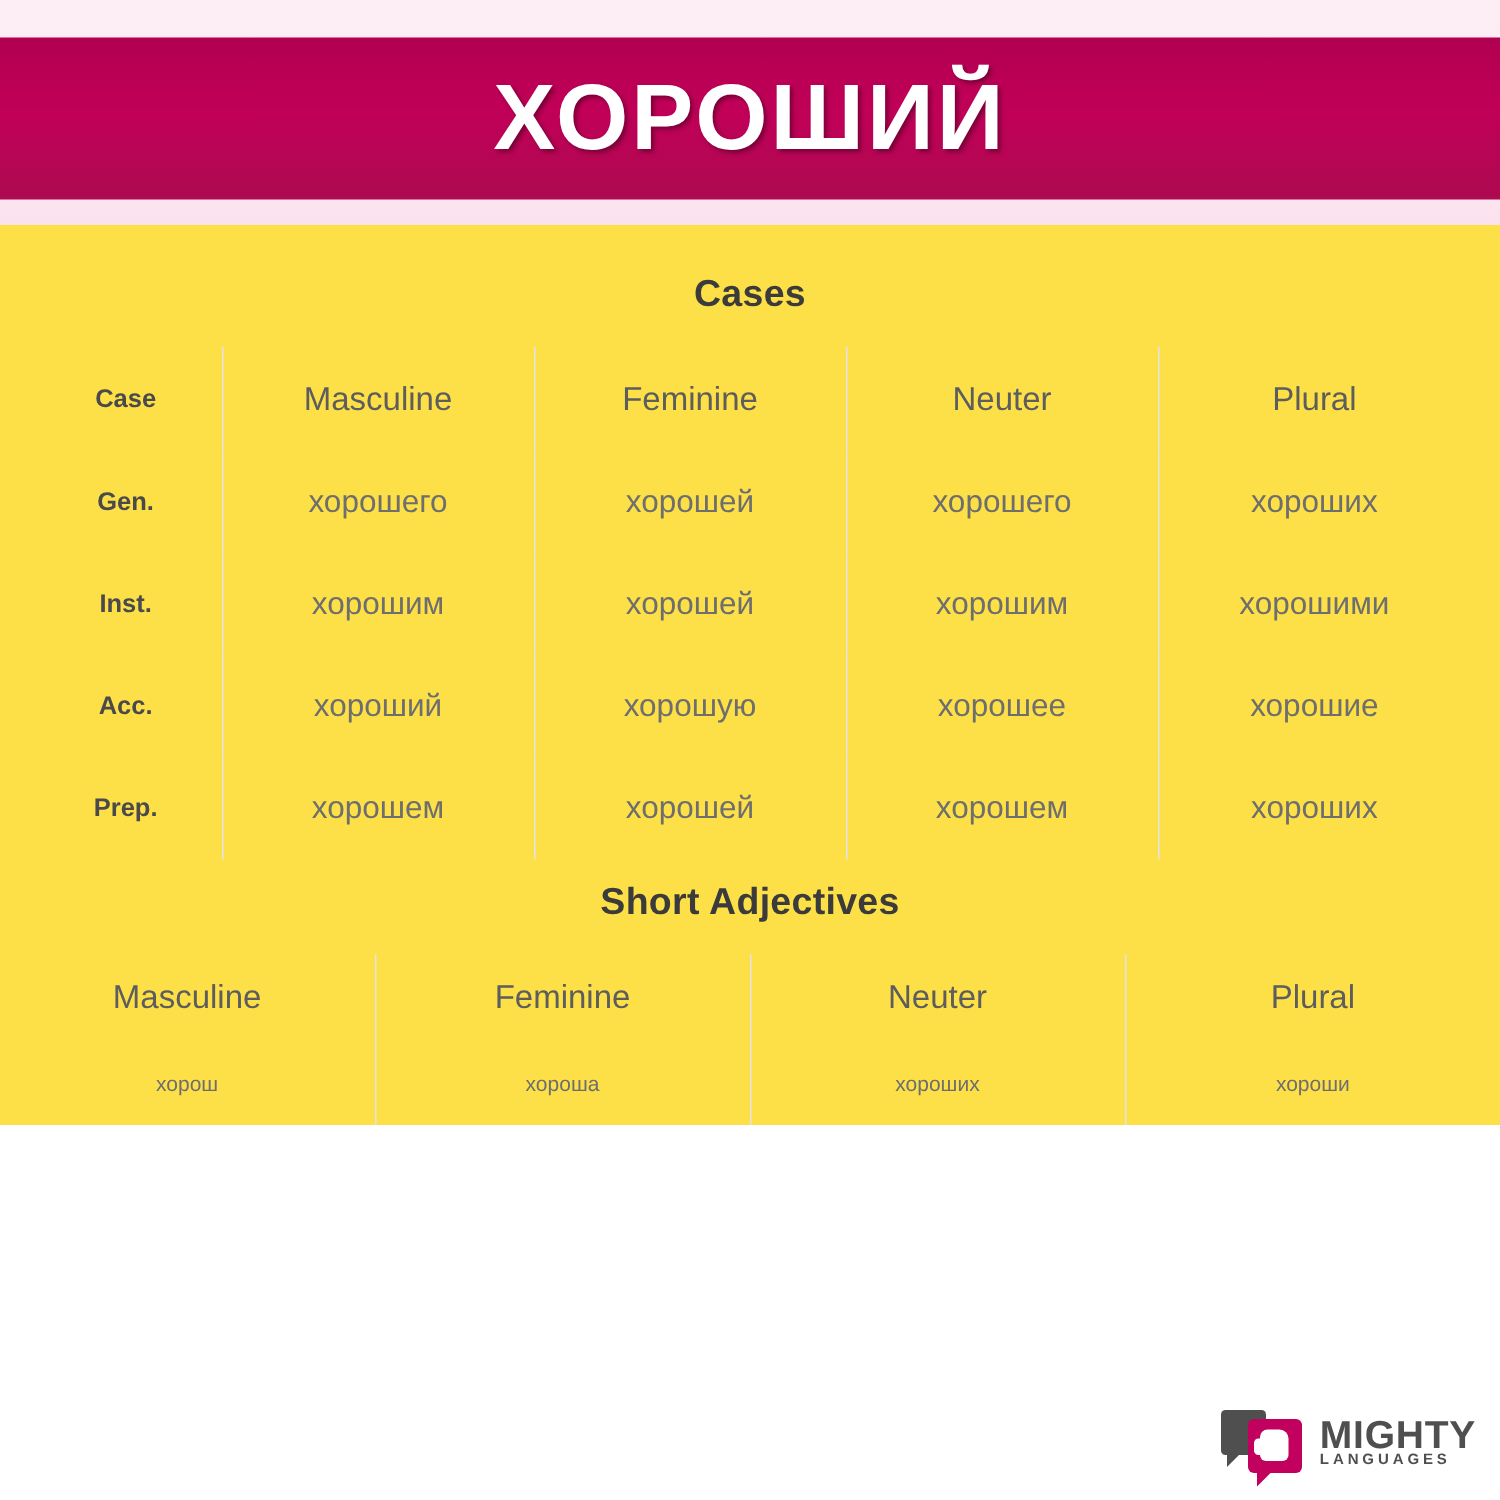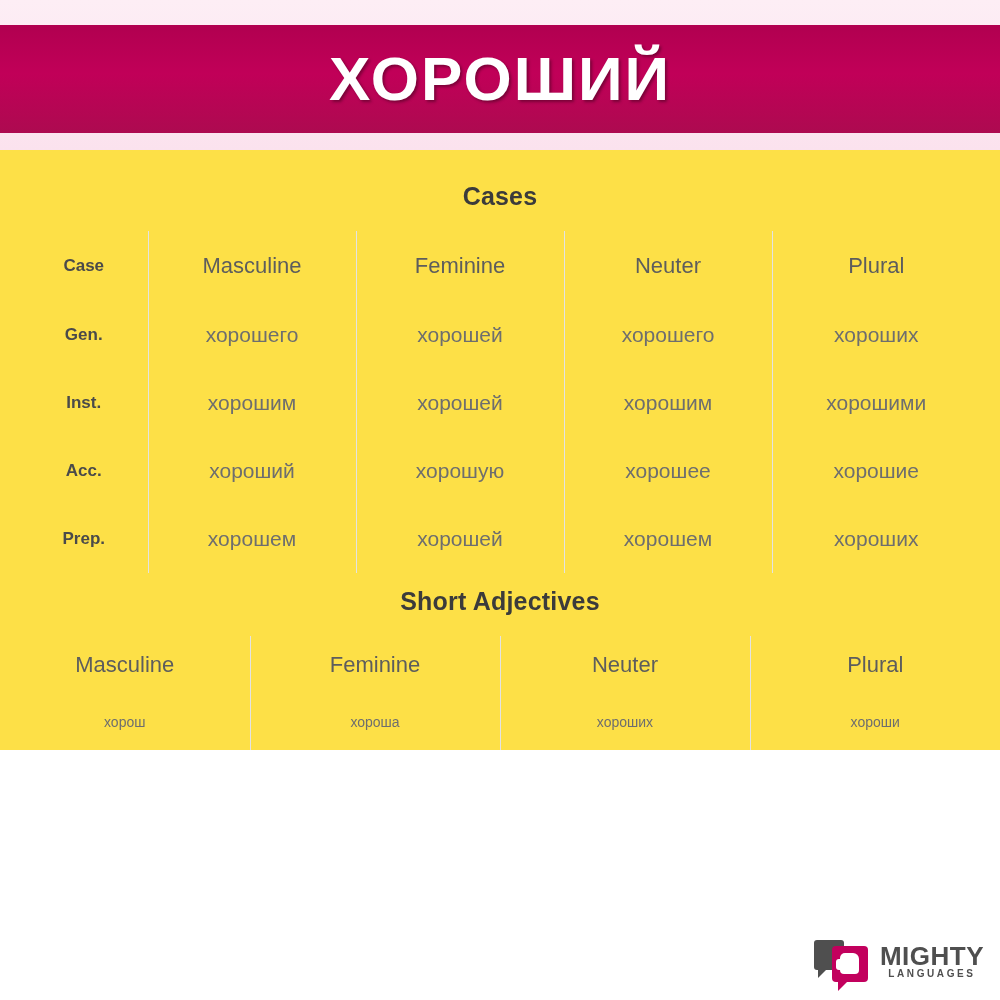--- a/index.html
+++ b/index.html
@@ -191,21 +191,21 @@
     font-size: 26px;
     font-weight: bold;
     color: #4f4f4f;
     letter-spacing: 0.5px;
   }
   .logo-sub {
     font-size: 10px;
     font-weight: bold;
     color: #4f4f4f;
     letter-spacing: 2.6px;
-    text-align: center;
+    text-align: left;
   }
 </style>
 </head>
 <body>
 
 <div class="header-wrap">
   <div class="header-band">
     <div class="header-title">ХОРОШИЙ</div>
   </div>
 </div>

